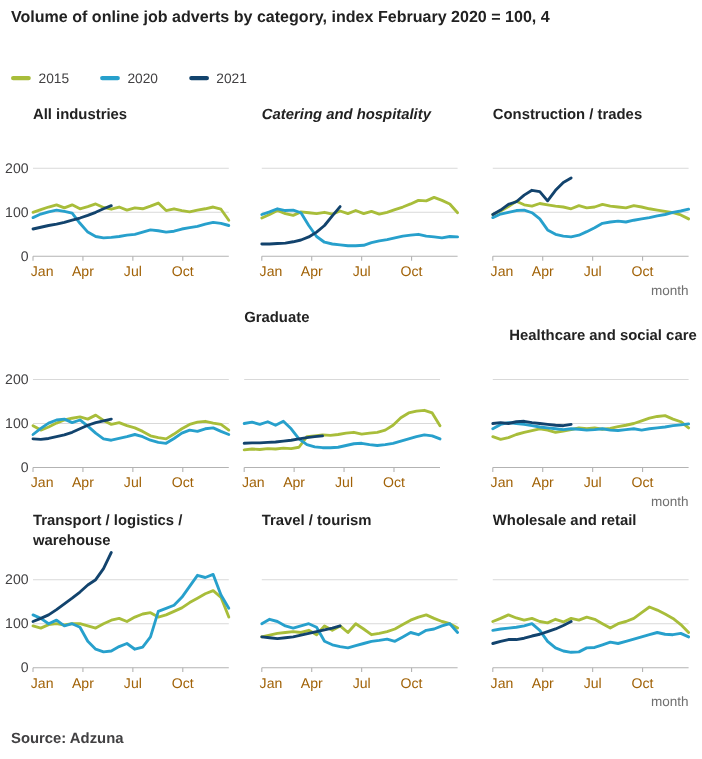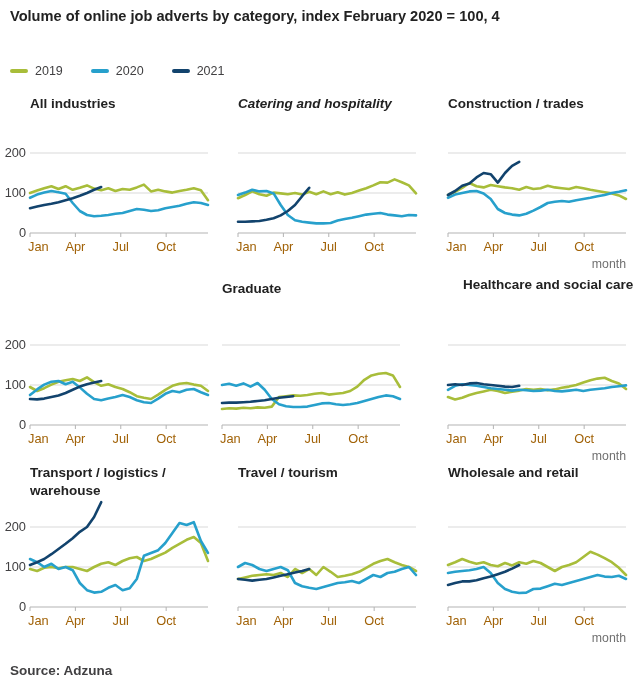--- a/index.html
+++ b/index.html
@@ -29,21 +29,21 @@
 </head>
 <body>
 
 <div class="page">
 
   <h1 class="chart-title"><span>Volume of online job adverts by category, index February 2020 = 100, 4</span><br></h1>
 
   <div class="legend">
     <span class="legend-item">
         <span class="swatch" style="background: rgb(168, 189, 58);"></span>
-        <span>2019</span>
+        <span>2015</span>
       </span>
     <span class="legend-item">
         <span class="swatch" style="background: rgb(39, 160, 204);"></span>
         <span>2020</span>
       </span>
     <span class="legend-item">
         <span class="swatch" style="background: rgb(18, 67, 109);"></span>
         <span>2021</span>
       </span>
   </div>
@@ -144,21 +144,21 @@
           <polyline points="0.0,74 7.1,73.2 14.2,73.6 21.4,72.8 28.5,73.2 35.6,72.4 42.7,72.8 49.8,71.6 57.0,62 64.1,61.2 71.2,60.4 78.3,60.8 85.4,60 92.6,58.8 99.7,58 106.8,59.6 113.9,58.8 121.0,58 128.2,56 135.3,51.6 142.4,44.8 149.5,40.4 156.6,38.8 163.8,38 170.9,40.4 178.0,52" fill="none" stroke="#a8bd3a" stroke-width="2.6" stroke-linejoin="round" stroke-linecap="round"></polyline>
           <polyline points="0.0,50 7.1,48.8 14.2,50.8 21.4,48.4 28.5,51.6 35.6,48 42.7,54.8 49.8,64 57.0,69.2 64.1,71.2 71.2,72 78.3,72 85.4,71.6 92.6,70 99.7,68.4 106.8,68 113.9,69.2 121.0,70 128.2,69.2 135.3,68 142.4,66 149.5,64 156.6,62 163.8,60.4 170.9,61.2 178.0,64" fill="none" stroke="#27a0cc" stroke-width="2.6" stroke-linejoin="round" stroke-linecap="round"></polyline>
           <polyline points="0.0,68 7.1,67.6 14.2,67.6 21.4,67.2 28.5,66.8 35.6,66 42.7,65.2 49.8,64 57.0,62.8 64.1,62 71.2,61.2" fill="none" stroke="#12436d" stroke-width="2.6" stroke-linejoin="round" stroke-linecap="round"></polyline>
         </svg>
         <span class="xlab first" style="left: 26px; top: 158px;">Jan</span>
         <span class="xlab" style="left: 73.39px; top: 158px;">Apr</span>
         <span class="xlab" style="left: 118.78px; top: 158px;">Jul</span>
         <span class="xlab" style="left: 164.17px; top: 158px;">Oct</span>
       </div>
       <div class="facet" style="left: 420px; top: 275px; height: 185px;">
-        <h2 class="facet-title" style="margin-top: 1px; padding-left: 15px;">Healthcare and social care</h2>
+        <h2 class="facet-title" style="margin-top: 21px; padding-left: 15px;">Healthcare and social care</h2>
         <svg class="plot-svg" width="178" height="96" viewBox="0 0 178 96" style="top: 60px;">
           <line x1="0" y1="10" x2="178" y2="10" stroke="#d9d9d9" stroke-width="1"></line>
           <line x1="0" y1="50" x2="178" y2="50" stroke="#d9d9d9" stroke-width="1"></line>
           <line x1="0" y1="90" x2="178" y2="90" stroke="#b3b3b3" stroke-width="1"></line>
           <line x1="0" y1="90" x2="0" y2="94" stroke="#b3b3b3" stroke-width="1"></line>
           <line x1="45.39" y1="90" x2="45.39" y2="94" stroke="#b3b3b3" stroke-width="1"></line>
           <line x1="90.78" y1="90" x2="90.78" y2="94" stroke="#b3b3b3" stroke-width="1"></line>
           <line x1="136.17000000000002" y1="90" x2="136.17000000000002" y2="94" stroke="#b3b3b3" stroke-width="1"></line>
           <polyline points="0.0,62 7.1,64.4 14.2,62.8 21.4,60 28.5,58 35.6,56.4 42.7,54.8 49.8,56 57.0,58 64.1,56.8 71.2,55.6 78.3,54 85.4,54.8 92.6,54 99.7,55.2 106.8,54.4 113.9,52.8 121.0,51.6 128.2,50 135.3,47.6 142.4,45.2 149.5,43.6 156.6,42.8 163.8,46 170.9,48.4 178.0,54" fill="none" stroke="#a8bd3a" stroke-width="2.6" stroke-linejoin="round" stroke-linecap="round"></polyline>
           <polyline points="0.0,54.8 7.1,50.8 14.2,49.2 21.4,50 28.5,50.8 35.6,52 42.7,53.2 49.8,54 57.0,54.8 64.1,55.6 71.2,54.8 78.3,55.2 85.4,56 92.6,55.6 99.7,54.8 106.8,56 113.9,56.4 121.0,55.6 128.2,54.8 135.3,56 142.4,54.8 149.5,54 156.6,53.2 163.8,52 170.9,51.2 178.0,50.4" fill="none" stroke="#27a0cc" stroke-width="2.6" stroke-linejoin="round" stroke-linecap="round"></polyline>

